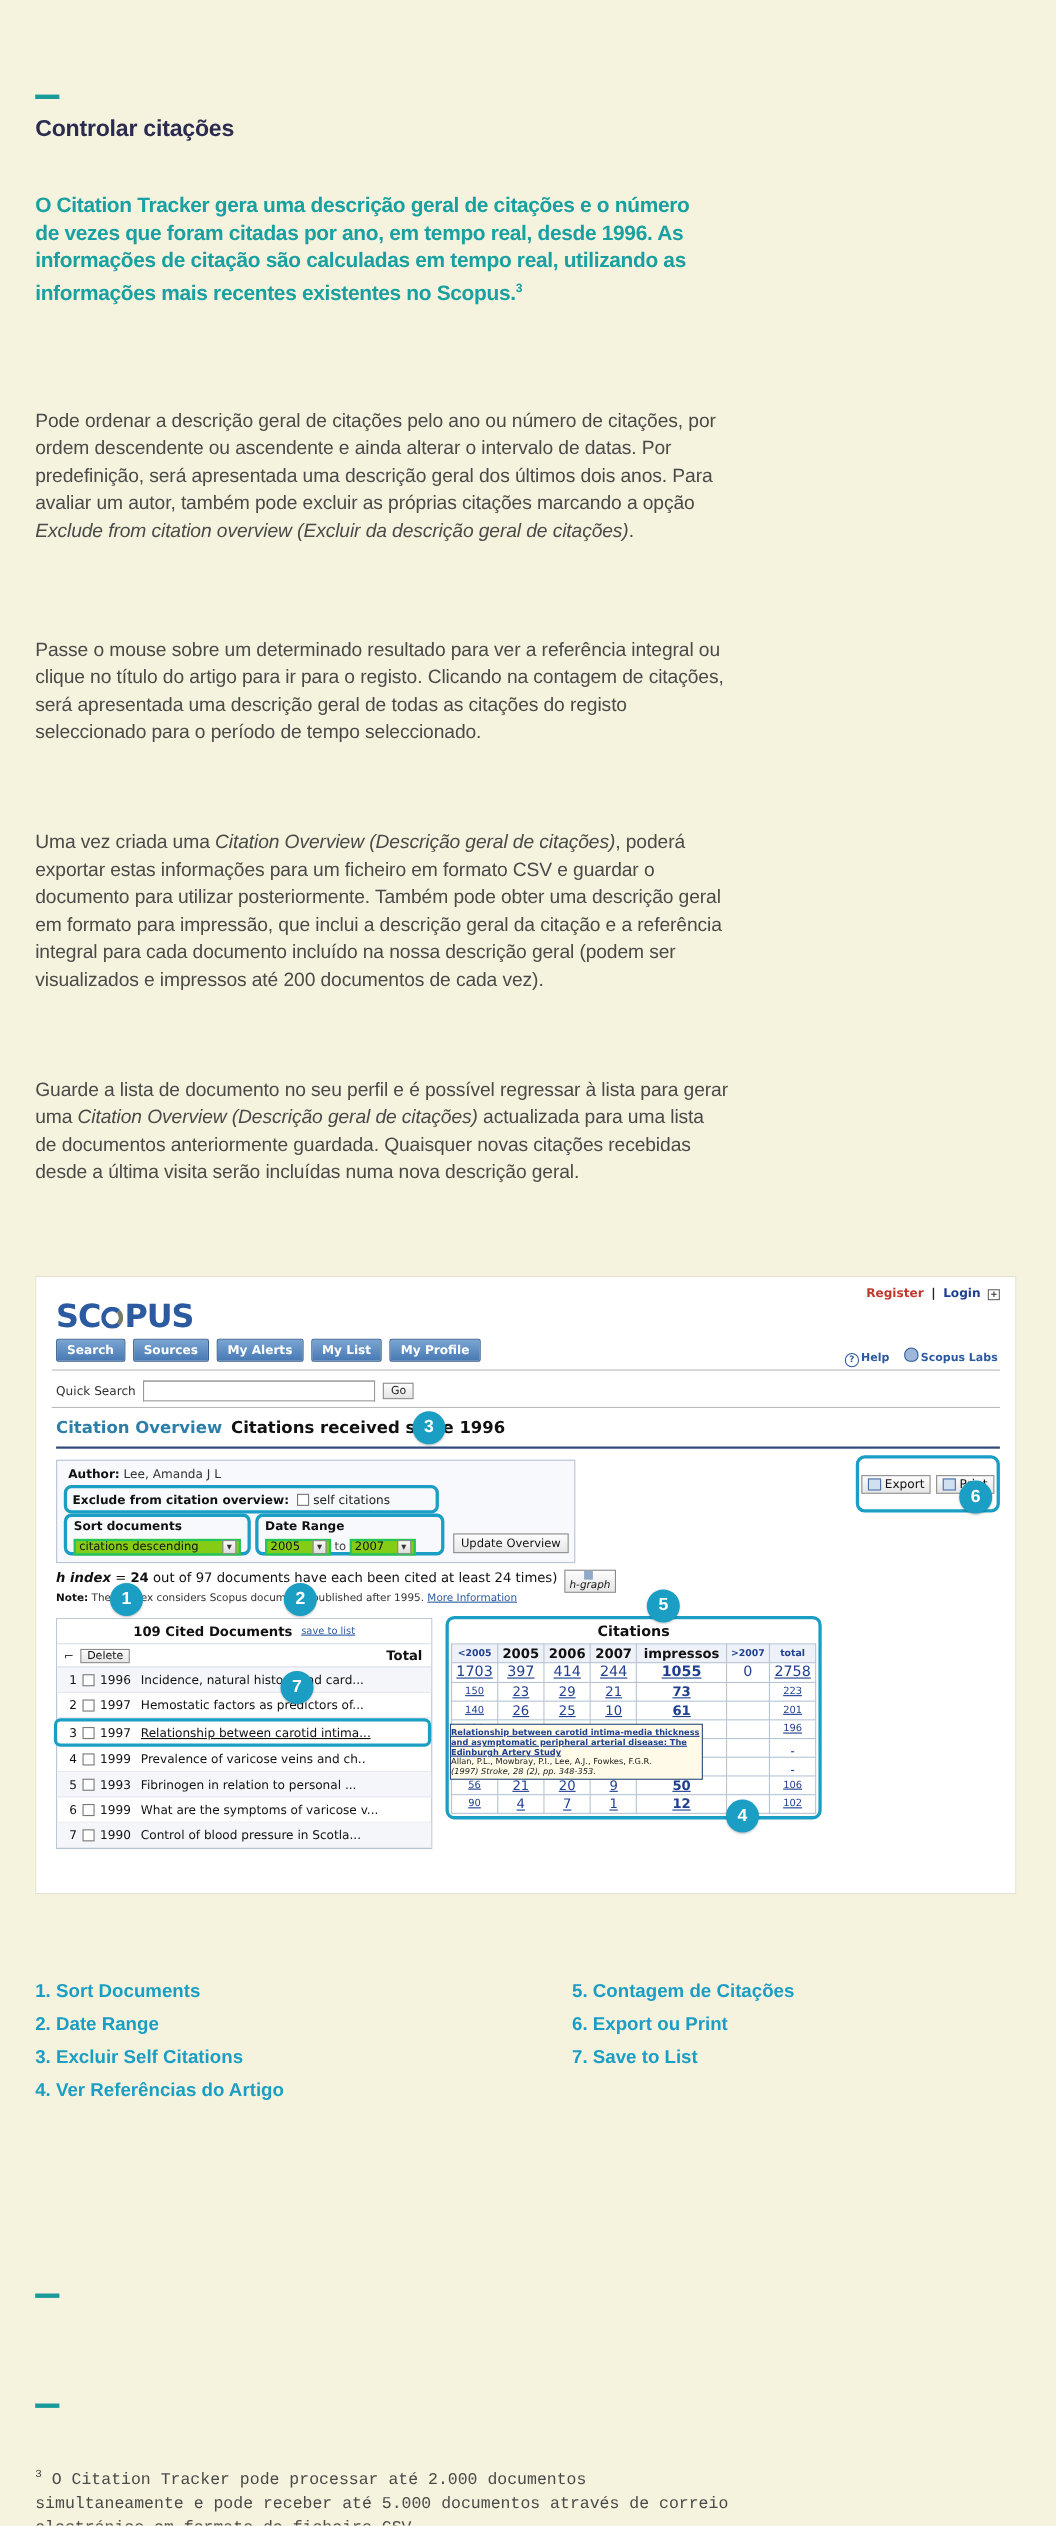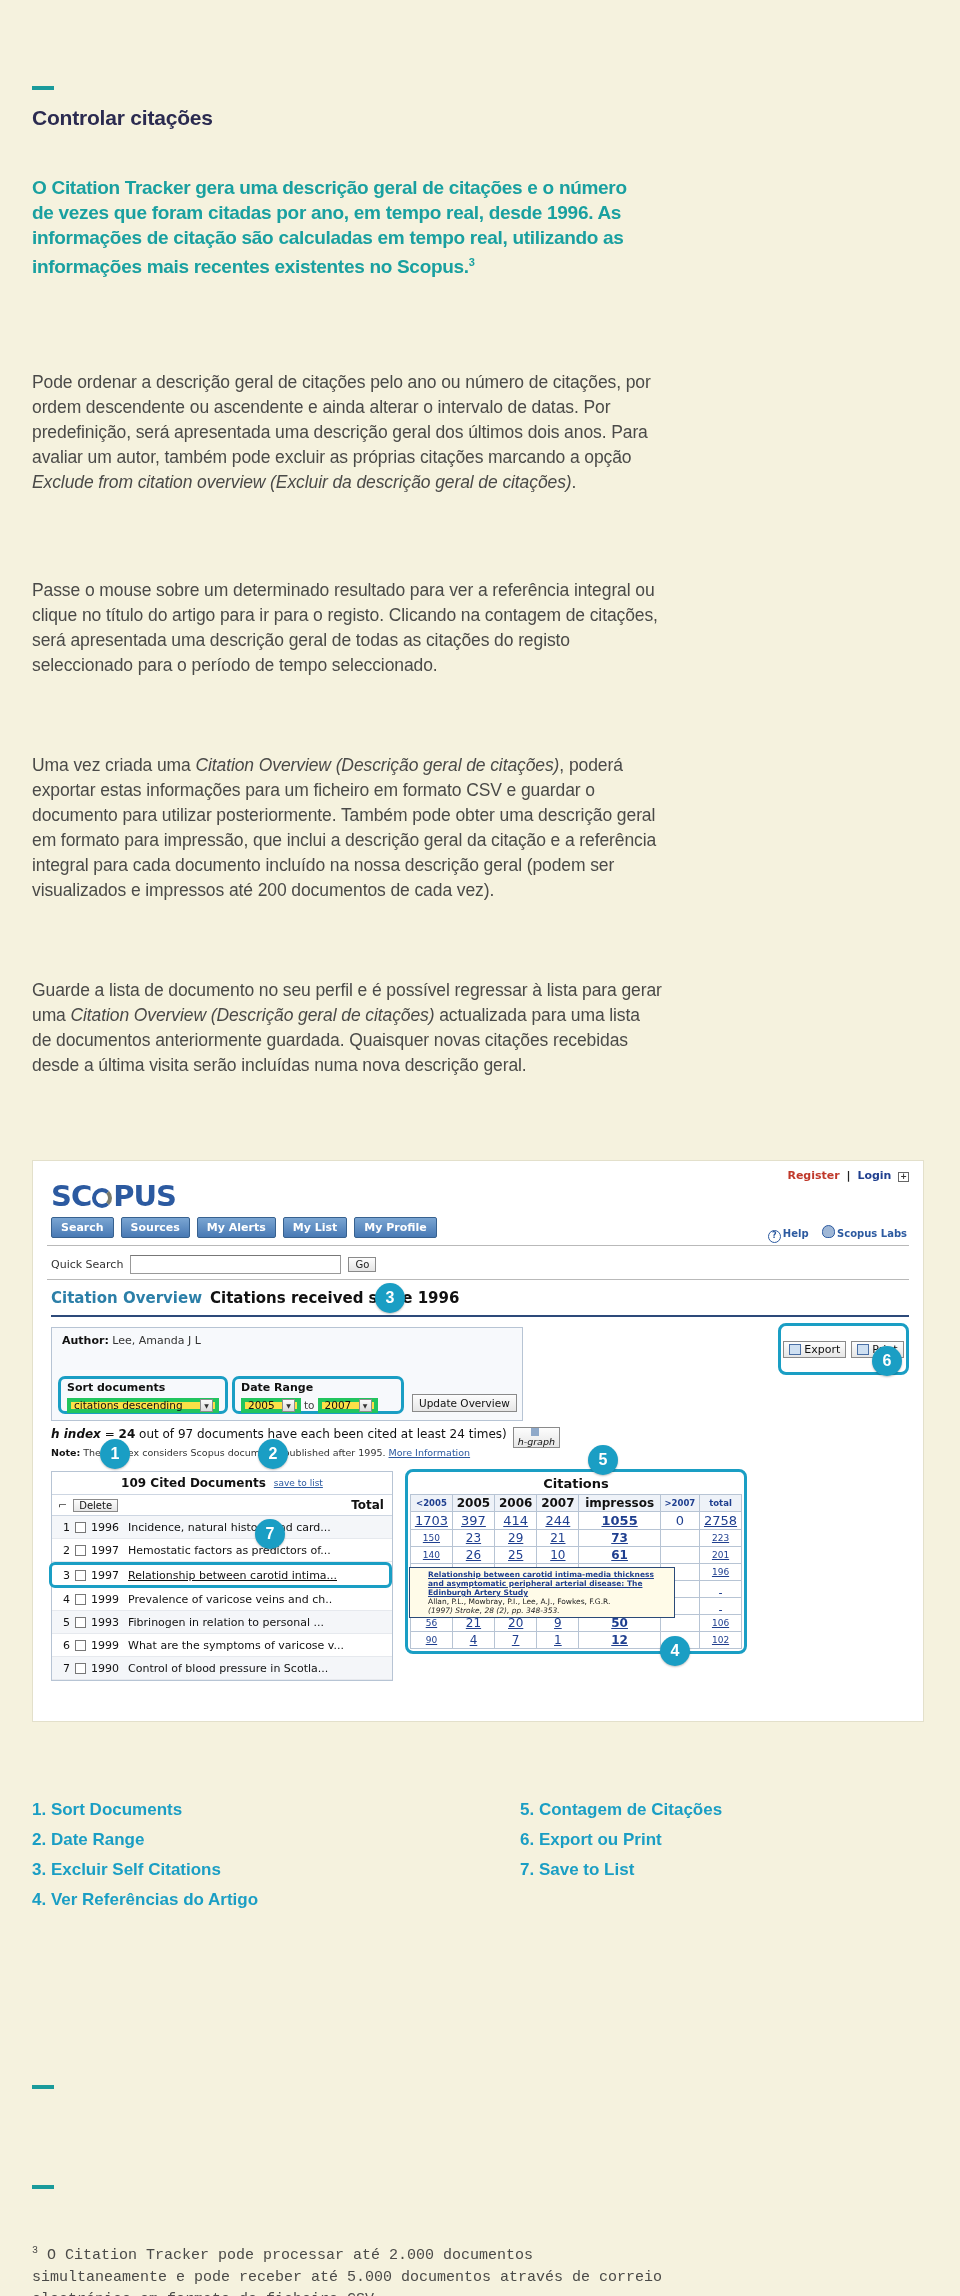--- a/index.html
+++ b/index.html
@@ -123,21 +123,21 @@
     position:absolute;left:6px;top:48px;width:170px;height:38px;
     border:3px solid #1a9ec4;border-radius:7px;padding:2px 0 0 6px;box-sizing:border-box;
   }
   .ctl-date{
     position:absolute;left:180px;top:48px;width:172px;height:38px;
     border:3px solid #1a9ec4;border-radius:7px;padding:2px 0 0 6px;box-sizing:border-box;
   }
   .ctl-lbl{font-size:11px;font-weight:bold;color:#111;display:block;line-height:13px;}
   .sel{
     display:inline-flex;align-items:center;justify-content:space-between;
-    border:4px solid #22c55e;background:#fde047;font-size:10.5px;color:#111;
+    border:2px solid #22c55e;background:#84cc16;font-size:10.5px;color:#111;
     height:15px;padding:0 2px 0 3px;box-sizing:border-box;margin-top:2px;
   }
   .sel .arr{
     border:1px solid #8d8d8d;background:linear-gradient(#fafafa,#dcdcdc);
     width:11px;height:11px;display:inline-flex;align-items:center;justify-content:center;
     font-size:6px;margin-left:3px;color:#333;
   }
   #sel-sort{width:152px;}
   .sel-yr{width:60px;}
   .to-word{font-size:10.5px;margin:0 3px;}
@@ -234,21 +234,21 @@
   table.ct td.u{text-decoration:underline;}
   table.ct td.sm{font-size:9px;}
   table.ct tr.totrow td{font-size:13px;font-weight:normal;}
   table.ct tr.totrow td.sub{font-weight:bold;}
   table.ct td.subt{font-weight:bold;}
 
   .tooltip{
     position:absolute;left:376px;top:406px;width:228px;
     border:1px solid #2b4a78;background:#fffbe8;
     font-family:"DejaVu Sans",sans-serif;font-size:7.5px;line-height:9px;
-    padding:2px 18px;z-index:20;color:#1f3f8f;
+    padding:2px 0;z-index:20;color:#1f3f8f;
   }
   .tooltip .t1{font-weight:bold;text-decoration:underline;color:#1f3f8f;}
   .tooltip .t2{color:#222;}
   .tooltip .t3{color:#222;font-style:italic;}
 
   
   .legend{position:absolute;top:1795px;font-size:17px;font-weight:bold;line-height:30px;color:#1a9ec4;}
   #legend-left{left:32px;}
   #legend-right{left:520px;}
 
@@ -316,20 +316,25 @@
 
     <div class="co-head">
       <span class="co-a">Citation Overview</span><span class="co-b">Citations received since 1996</span>
     </div>
     <div class="co-rule"></div>
 
     <div class="panel">
       <div class="p-author">
         <b>Author:</b>
         <span>Lee, Amanda J L</span>
+      </div>
+      <div class="p-exclude">
+        <span>Exclude from citation overview:</span>
+        <span class="chk"></span>
+        <span class="cl">self citations</span>
       </div>
 
       <div class="ctl-sort">
         <span class="ctl-lbl">Sort documents</span>
         <span class="sel" id="sel-sort">
               <span>citations descending</span>
               <span class="arr">▼</span>
             </span>
       </div>
 

